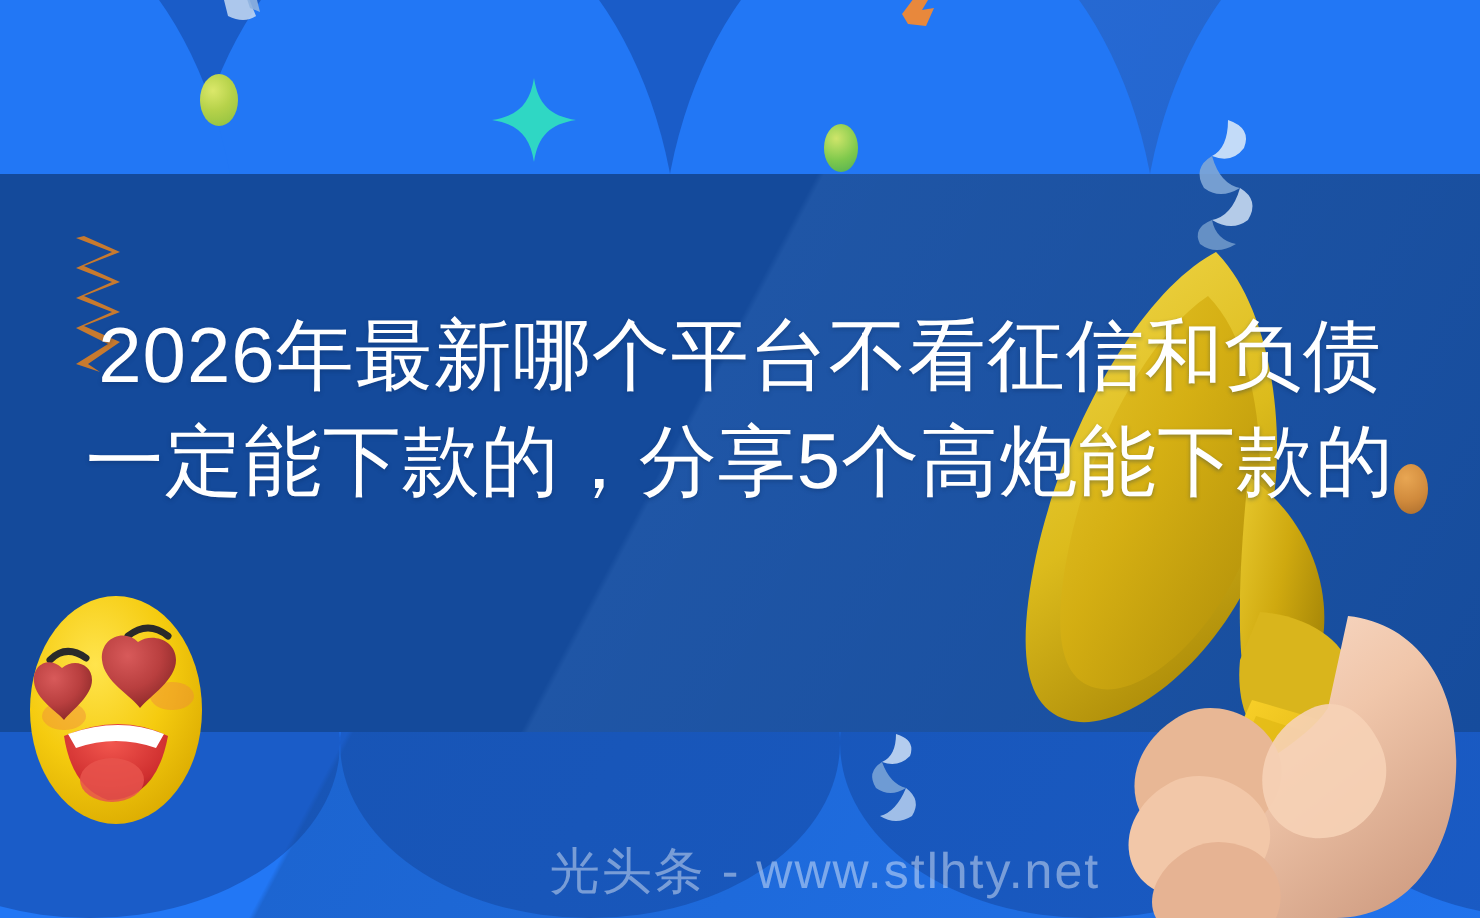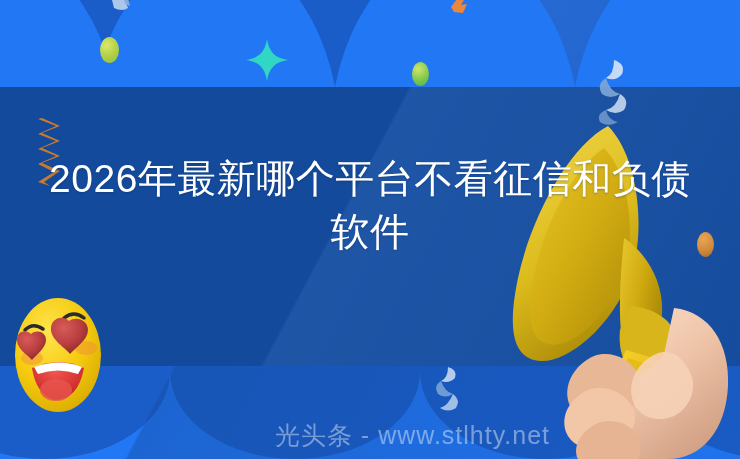--- a/index.html
+++ b/index.html
@@ -328,18 +328,18 @@
     <path d="M196 190 C232 194 252 226 250 268 C248 312 224 341 190 341 L120 341 C112 318 118 292 132 280 C150 264 176 252 186 236 Z" fill="url(#handG)"></path>
     <path d="M116 238 C98 246 86 264 90 282 C94 300 116 308 138 300 C158 292 168 272 160 256 C152 240 132 232 116 238 Z" fill="#e8b795"></path>
     <path d="M110 272 C92 280 82 298 88 314 C94 330 116 336 136 328 C154 320 162 302 154 288 C146 274 126 266 110 272 Z" fill="#f2c7a8"></path>
     <path d="M118 306 C102 314 94 330 100 341 L160 341 C166 328 160 312 146 306 C136 302 126 302 118 306 Z" fill="#e6b393"></path>
 
     <path d="M178 236 C160 244 150 262 154 280 C158 298 178 306 196 298 C212 290 220 270 212 254 C204 238 192 230 178 236 Z" fill="#f6d2b6" opacity="0.9"></path>
   </svg>
 
   <div class="title">
     <span class="ln">2026年最新哪个平台不看征信和负债</span>
-    <span class="ln">软件</span>
+    <span class="ln">一定能下款的，分享5个高炮能下款的</span>
   </div>
 
   <div class="watermark">光头条 - www.stlhty.net</div>
 
 </div>
 
 </body></html>

